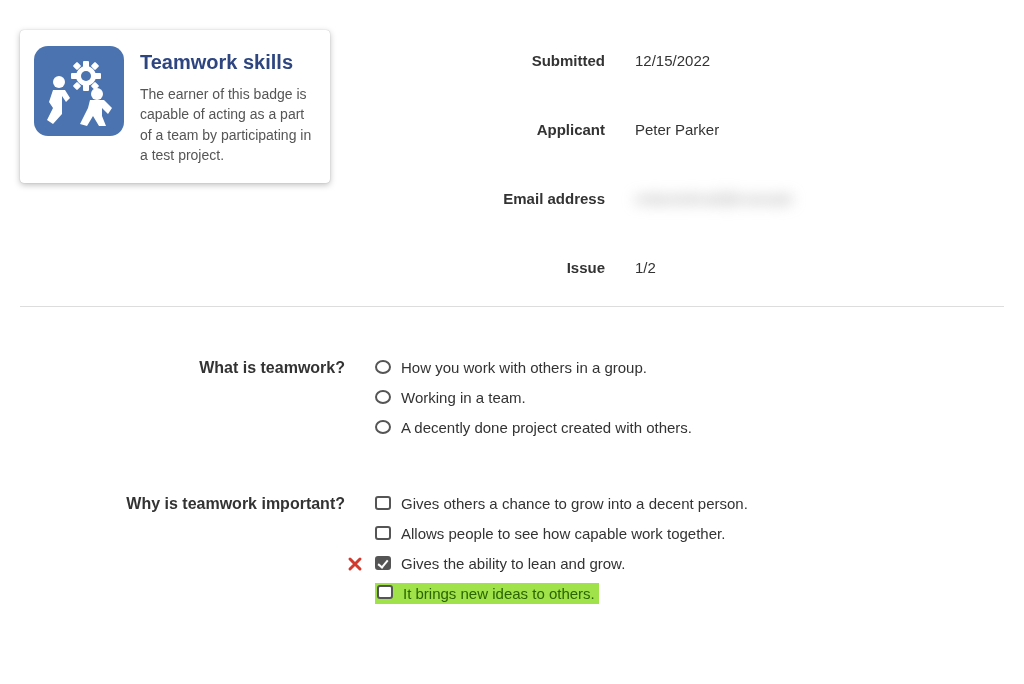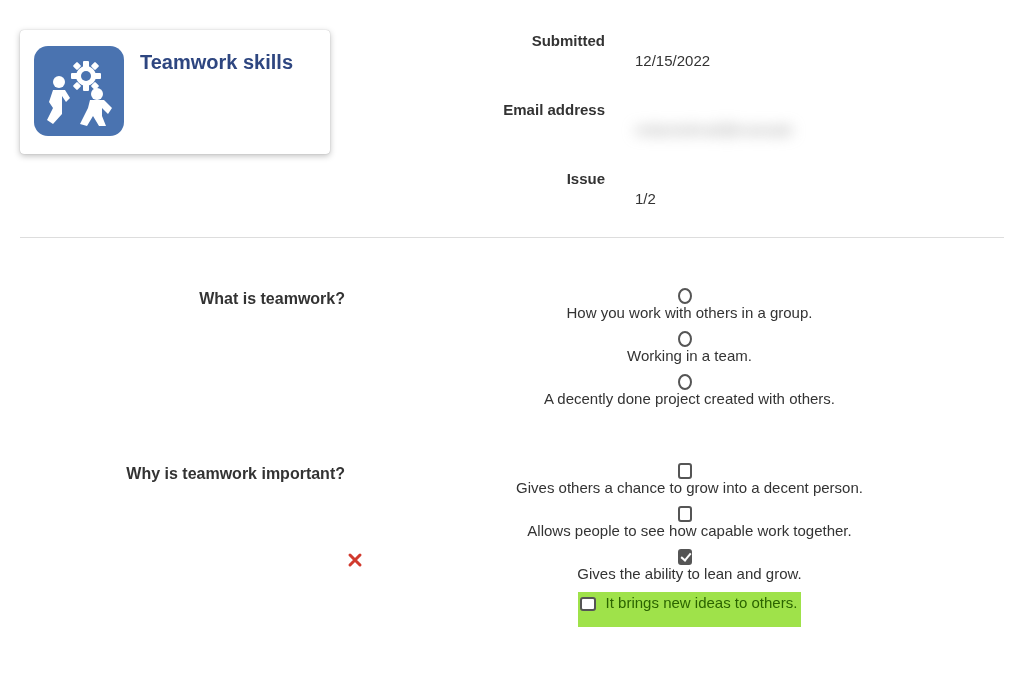--- a/index.html
+++ b/index.html
@@ -49,21 +49,21 @@
     line-height: 1.45;
     color: #555;
   }
   .info {
     flex: 1;
     padding-left: 60px;
     padding-top: 2px;
   }
   .info-row {
     display: flex;
-    align-items: flex-start;
+    align-items: flex-end;
     margin-bottom: 32px;
   }
   .info-label {
     width: 245px;
     text-align: right;
     font-weight: 700;
     font-size: 15px;
     color: #333;
     padding-right: 30px;
   }
@@ -103,21 +103,20 @@
     position: relative;
   }
   .opt-row {
     display: flex;
     align-items: center;
     margin-bottom: 10px;
     position: relative;
     font-size: 15px;
     color: #333;
     min-height: 20px;
-    flex-direction: column;
   }
   .mark {
     position: absolute;
     left: -30px;
     top: 1px;
     width: 20px;
     height: 20px;
     display: flex;
     align-items: center;
     justify-content: center;
@@ -158,23 +157,23 @@
     left: 3px;
     top: 0;
     width: 4px;
     height: 8px;
     border: solid #fff;
     border-width: 0 2px 2px 0;
     transform: rotate(40deg);
   }
   .hl {
     background: #9fe24a;
-    padding: 2px 4px 16px 0;
+    padding: 2px 4px 2px 0;
     display: inline-flex;
-    align-items: flex-end;
+    align-items: flex-start;
   }
   .hl .cbox {
     margin-left: 2px;
     background: #fff;
   }
   .hl .opt-text { color: #2b6400; }
   .issue-wrap {
     text-align: center;
     padding: 40px 0 10px 0;
   }
@@ -215,27 +214,32 @@
         <g fill="#fff">
           <circle cx="25" cy="36" r="6"></circle>
           <path d="M19 44 L31 44 L36 52 L32 56 L28 50 L28 68 L19 78 L13 74 L19 62 L15 56 Z"></path>
           <circle cx="63" cy="48" r="6"></circle>
           <path d="M56 54 L70 54 L78 62 L74 68 L68 62 L68 70 L72 80 L65 80 L59 70 L53 80 L46 78 L54 62 Z"></path>
         </g>
       </svg>
     </div>
     <div>
       <div class="badge-title">Teamwork skills</div>
+      <div class="badge-desc">The earner of this badge is capable of acting as a part of a team by participating in a test project.</div>
     </div>
   </div>
 
   <div class="info">
     <div class="info-row">
       <div class="info-label">Submitted</div>
       <div class="info-value">12/15/2022</div>
+    </div>
+    <div class="info-row">
+      <div class="info-label">Applicant</div>
+      <div class="info-value">Peter Parker</div>
     </div>
     <div class="info-row">
       <div class="info-label">Email address</div>
       <div class="info-value blurred">redactedmail@example</div>
     </div>
     <div class="info-row" style="margin-bottom:0">
       <div class="info-label">Issue</div>
       <div class="info-value">1/2</div>
     </div>
   </div>

